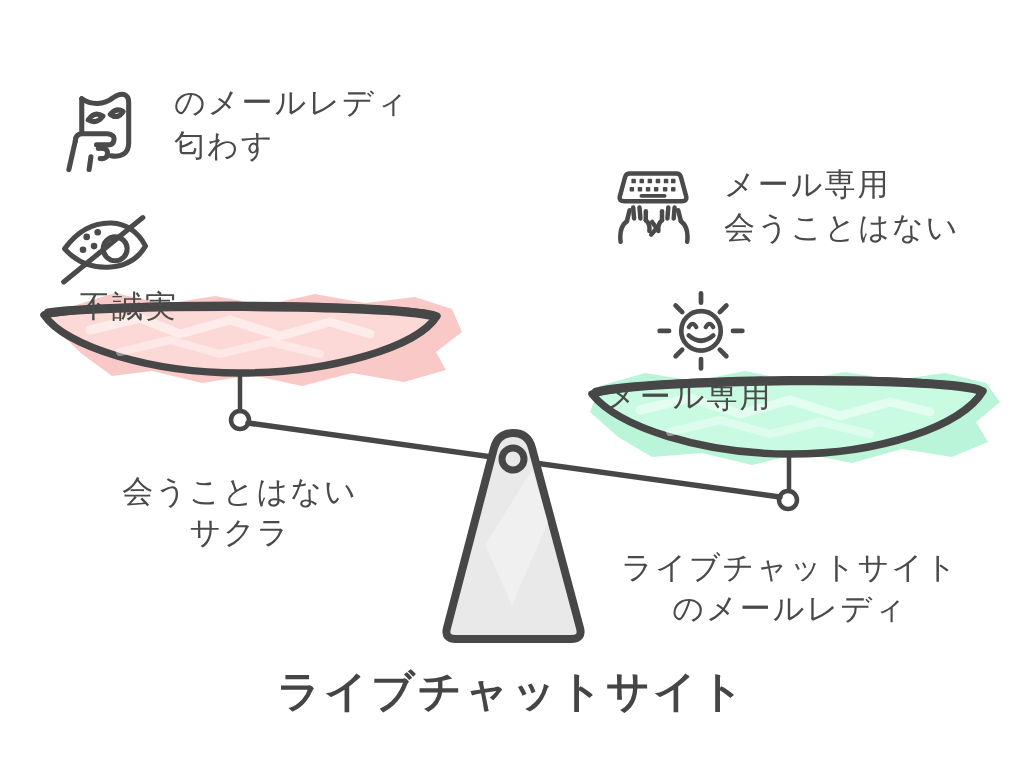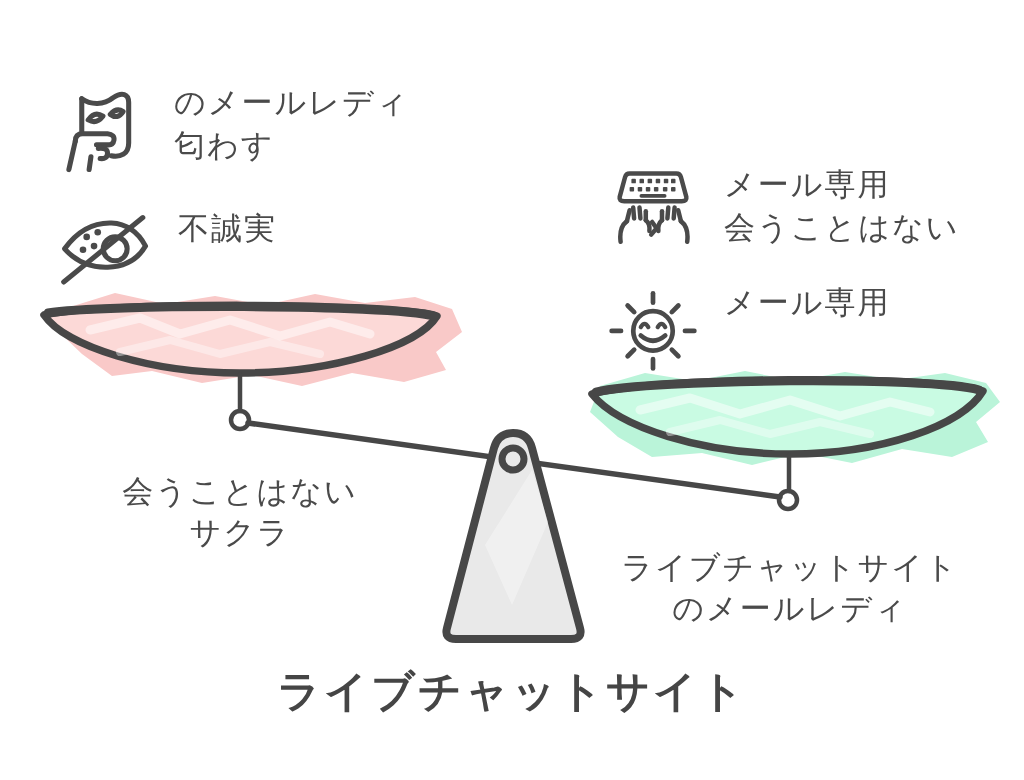--- a/index.html
+++ b/index.html
@@ -16,21 +16,21 @@
   .outline { stroke: var(--outline, #474747); fill: none; stroke-linecap: round; stroke-linejoin: round; }
   .pan-left-fill   { fill: var(--pan_pink, #fcd9d7); }
   .pan-right-fill  { fill: var(--pan_green, #c9fbe3); }
   .scribble-pink   { fill: var(--scribble_pink, #f9c9c8); }
   .scribble-green  { fill: var(--scribble_green, #baf4d9); }
   .fulcrum-fill    { fill: var(--fulcrum_gray, #e9e9e9); }
   .white-streak    { stroke: #ffffff; fill: none; stroke-linecap: round; stroke-linejoin: round; }
 
   
   .feature { position: absolute; display: flex; align-items: flex-start; }
-  .feature.center-align { align-items: flex-start; }
+  .feature.center-align { align-items: flex-end; flex-direction: column; }
   .ficon { flex: 0 0 auto; display: block; }
   .ficon svg { display: block; }
   .ftext {
     color: var(--text, #4a4a4a);
     font-size: 31px;
     line-height: 1.38;
     letter-spacing: 2px;
     white-space: pre-line;
   }
 

